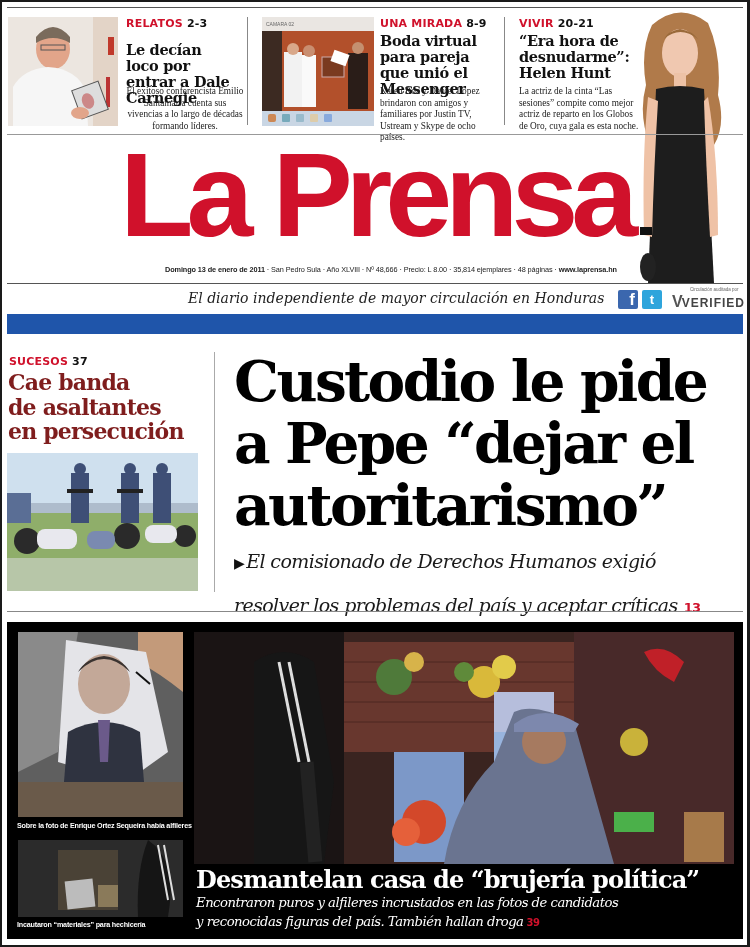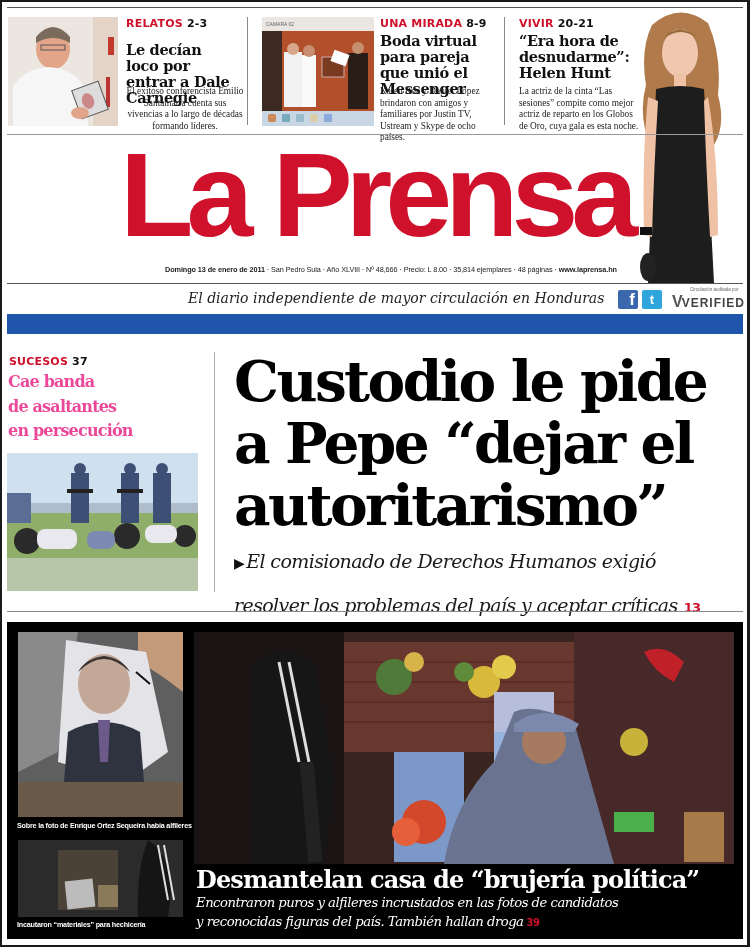--- a/index.html
+++ b/index.html
@@ -31,21 +31,21 @@
   .tw { left: 642px; background: #2ea5dc; color: #fff; font-family: "Liberation Sans", sans-serif; font-weight: bold; font-size: 13px; line-height: 19px; text-align: center; }
   .verified-small { left: 690px; top: 287px; font-family: "Liberation Sans", sans-serif; font-size: 4.5px; color: #666; white-space: nowrap; }
   .verified { left: 672px; top: 293px; font-family: "Liberation Sans", sans-serif; font-size: 12px; font-weight: bold; color: #444; letter-spacing: 1px; white-space: nowrap; }
   .verified .v { color: #555; font-size: 16px; letter-spacing: -3px; margin-right: 2px; }
 
   
   .celeb { left: 622px; top: 5px; width: 120px; height: 278px; overflow: hidden; }
 
   
   .sucesos-kicker { left: 9px; top: 355px; }
-  .sucesos-head { left: 8px; top: 370px; font-family: "DejaVu Serif", serif; font-weight: bold; font-size: 16px; line-height: 24.5px; color: #ec4899; letter-spacing: -0.8px; }
+  .sucesos-head { left: 8px; top: 370px; font-family: "DejaVu Serif", serif; font-weight: bold; font-size: 22px; line-height: 24.5px; color: #7f1d1d; letter-spacing: -0.8px; }
   .sucesos-photo { left: 7px; top: 453px; width: 191px; height: 138px; overflow: hidden; }
   .vrule-main { left: 214px; top: 352px; width: 1px; height: 240px; background: #aaa; }
 
   
   .main-head { left: 234px; top: 350px; width: 510px; font-family: "DejaVu Serif", serif; font-weight: bold; font-size: 56px; line-height: 62px; color: #000; letter-spacing: -2.6px; transform: scaleX(1.01); transform-origin: left; }
   .main-deck { left: 234px; top: 540px; width: 510px; font-family: "DejaVu Serif", serif; font-style: italic; font-size: 19px; line-height: 42px; color: #1a1a1a; letter-spacing: -0.6px; }
   .main-deck .arrow { font-style: normal; font-size: 14px; color: #111; margin-right: 2px; }
   .main-deck .pg { font-family: "DejaVu Sans", sans-serif; font-style: normal; font-weight: bold; color: #d0112b; font-size: 13px; margin-left: 6px; }
   .rule3 { left: 7px; top: 611px; width: 736px; height: 1px; background: #888; }
 

